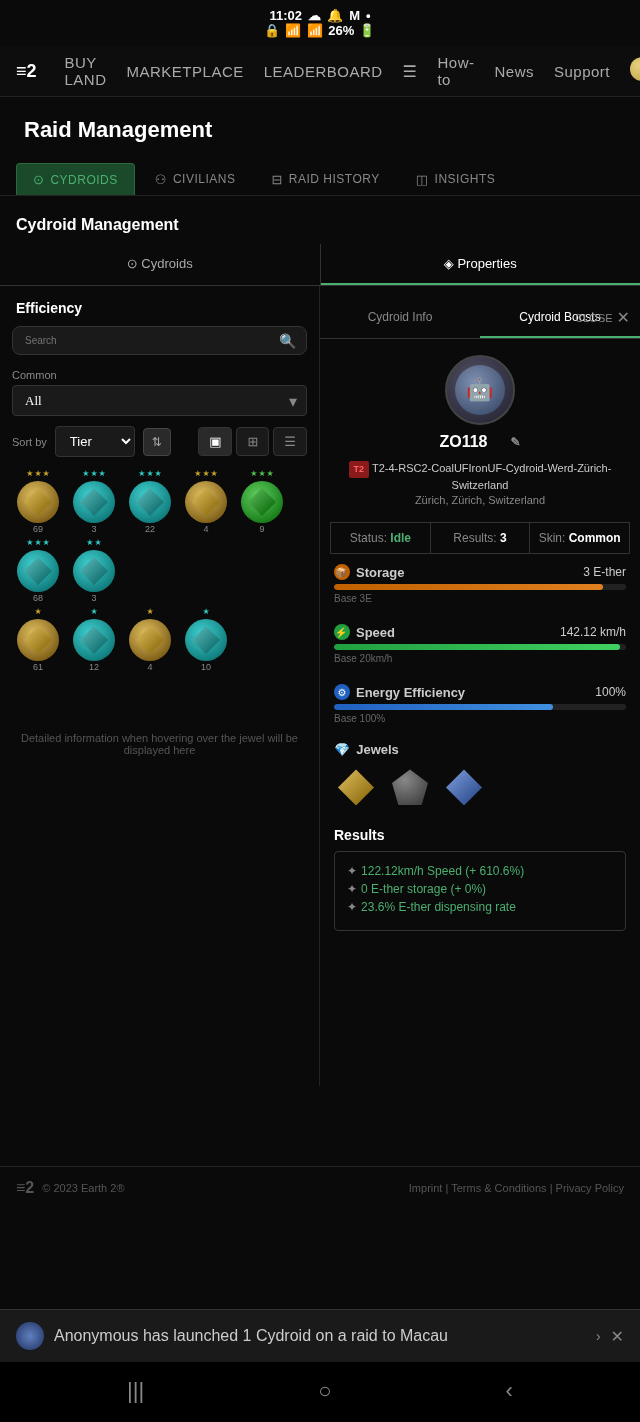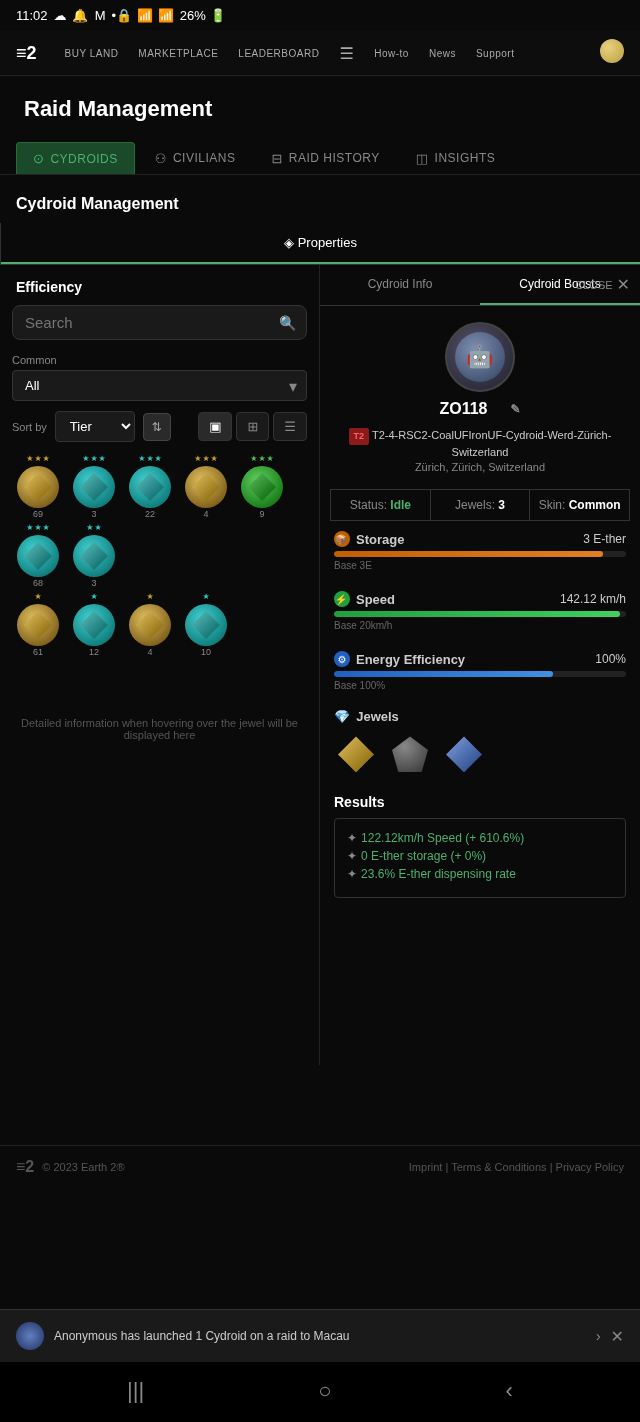--- a/index.html
+++ b/index.html
@@ -14,21 +14,22 @@
     }
 
     
     .status-bar {
       display: flex;
       justify-content: flex-start;
       align-items: center;
       padding: 8px 16px;
       background: #0a0a0a;
       font-size: 13px;
-      font-weight: 400;
+      font-weight: 700;
+      flex-direction: column;
     }
     .status-left { display: flex; align-items: center; gap: 6px; }
     .status-right { display: flex; align-items: center; gap: 5px; font-size: 13px; }
 
     
     .nav-bar {
       display: flex;
       align-items: center;
       padding: 8px 16px;
       background: #0d0d0d;
@@ -36,21 +37,21 @@
       gap: 20px;
     }
     .nav-logo {
       font-weight: 900;
       font-size: 18px;
       color: #fff;
       margin-right: 8px;
       display: flex; align-items: center;
     }
     .nav-link {
-      font-size: 10px;
+      font-size: 15px;
       color: #aaa;
       cursor: pointer;
       letter-spacing: 0.5px;
     }
     .nav-right { margin-left: auto; }
     .moon-icon {
       width: 24px; height: 24px;
       background: radial-gradient(circle at 35% 35%, #e8d080, #b8a040);
       border-radius: 50%;
       display: inline-block;
@@ -151,21 +152,21 @@
       margin: 0 12px 10px;
       position: relative;
     }
     .search-input {
       width: 100%;
       background: #1a1a1a;
       border: 1px solid #333;
       border-radius: 8px;
       padding: 8px 36px 8px 12px;
       color: #fff;
-      font-size: 15px;
+      font-size: 10px;
       outline: none;
     }
     .search-icon {
       position: absolute;
       right: 10px;
       top: 50%;
       transform: translateY(-50%);
       color: #888;
       font-size: 14px;
     }
@@ -185,20 +186,21 @@
       border: 1px solid #333;
       border-radius: 4px;
       padding: 7px 12px;
       color: #fff;
       font-size: 13px;
       appearance: none;
       cursor: pointer;
       display: flex;
       justify-content: space-between;
       align-items: center;
+      font-family: Liberation Serif, serif;
     }
     .filter-select-wrapper {
       position: relative;
     }
     .filter-select-wrapper::after {
       content: '▾';
       position: absolute;
       right: 10px;
       top: 50%;
       transform: translateY(-50%);
@@ -466,21 +468,21 @@
       padding: 12px 16px;
       gap: 10px;
       z-index: 100;
     }
     .toast-avatar {
       width: 28px; height: 28px;
       border-radius: 50%;
       background: radial-gradient(circle, #6080c0, #203060);
       flex-shrink: 0;
     }
-    .toast-text { font-size: 12px; color: #ccc; flex: 1; }
+    .toast-text { font-size: 16px; color: #ccc; flex: 1; }
     .toast-arrow { color: #888; font-size: 14px; cursor: pointer; }
     .toast-close { color: #888; font-size: 16px; cursor: pointer; }
 
     
     .footer {
       display: flex;
       justify-content: space-between;
       align-items: center;
       padding: 12px 16px;
       border-top: 1px solid #222;
@@ -616,20 +618,23 @@
   </div>
   <div class="tab">
     <span class="tab-icon">◫</span>
     <span>INSIGHTS</span>
   </div>
 </div>
 
 <div class="section-title">Cydroid Management</div>
 
 <div class="sub-tabs">
+  <div class="sub-tab">
+    <span>⊙ Cydroids</span>
+  </div>
   <div class="sub-tab-divider"></div>
   <div class="sub-tab active">
     <span>◈ Properties</span>
   </div>
 </div>
 
 <div class="main-content">
 
   <div class="left-panel">
     <div class="inventory-label">Efficiency</div>
@@ -794,21 +799,21 @@
           <span class="ci-count">10</span>
         </div>
       </div>
     </div>
 
     <div style="padding: 30px 12px; color: #555; font-size: 11px; text-align: center; margin-top: 20px;">Detailed information when hovering over the jewel will be displayed here</div>
   </div>
 
   <div class="right-panel">
 
-    <div class="right-tabs" style="position:relative;">
+    <div class="right-tabs" style="position:relative;margin-top:12px;">
       <div class="right-tab">
         <span>Cydroid Info</span>
       </div>
       <div class="right-tab active">
         <span>Cydroid Boosts</span>
       </div>
 
       <div class="close-btn">
         <span>CLOSE</span>
         <span style="font-size:16px;">✕</span>
@@ -833,21 +838,21 @@
       <br>
       <span>Zürich, Zürich, Switzerland</span>
     </div>
 
     <div class="status-row">
       <div class="status-cell">
         <span class="status-label">Status: </span>
         <span class="status-val status-idle">Idle</span>
       </div>
       <div class="status-cell">
-        <span class="status-label">Jewels: </span>
+        <span class="status-label">Results: </span>
         <span class="status-val">3</span>
       </div>
       <div class="status-cell">
         <span class="status-label">Skin: </span>
         <span class="status-val">Common</span>
       </div>
     </div>
 
     <div class="stat-block">
       <div class="stat-header">

